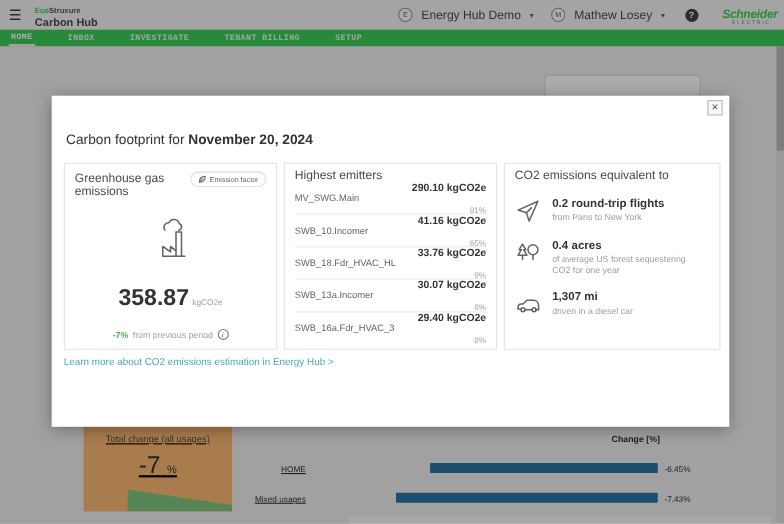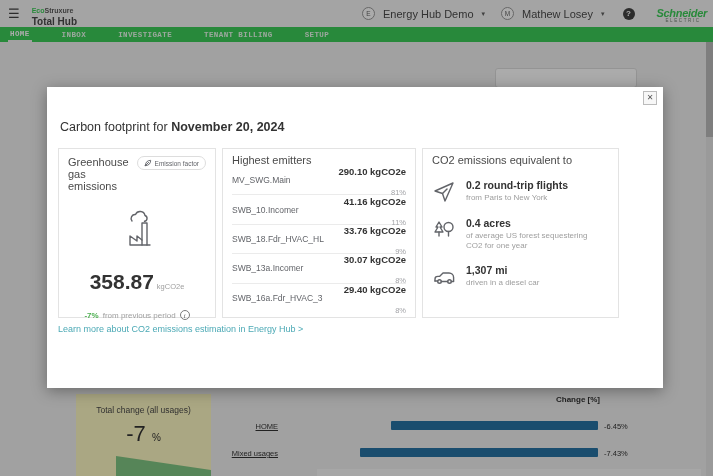--- a/index.html
+++ b/index.html
@@ -25,21 +25,21 @@
   .se-logo .se2{display:block;font-size:4.5px;color:#6f7f72;letter-spacing:1.6px;margin-top:-1px;padding-left:9px;}
 
   
   .nav{position:absolute;left:0;top:27px;width:713px;height:15px;background:#3dcd58;display:flex;align-items:stretch;padding-left:8px;}
   .nav-item{font-size:7.5px;font-weight:bold;letter-spacing:0.4px;color:rgba(255,255,255,0.88);
             display:flex;align-items:center;padding:0 2px;margin-right:28px;cursor:pointer;font-family:Liberation Mono, monospace;}
   .nav-item.active{color:#fff;border-bottom:2px solid #f0f0f0;}
 
   
   .search-box{position:absolute;left:495px;top:68px;width:142px;height:20px;background:#fff;border:1px solid #ddd;border-radius:3px;}
-  .tc-card{position:absolute;left:76px;top:394px;width:135px;height:82px;background:#fef9c3;overflow:hidden;}
+  .tc-card{position:absolute;left:76px;top:383px;width:135px;height:82px;background:#fdba74;overflow:hidden;text-decoration:underline;}
   .tc-title{font-size:8.5px;color:#4a4a4a;text-align:center;margin-top:11px;}
   .tc-value{font-size:22px;color:#333;text-align:center;margin-top:6px;font-weight:normal;}
   .tc-value .pct{font-size:10px;color:#333;}
   .tc-trend{position:absolute;left:0;bottom:0;width:135px;height:22px;}
 
   .change-label{position:absolute;left:556px;top:395px;font-size:8px;font-weight:bold;color:#333;}
   .bar-label{position:absolute;width:78px;text-align:right;font-size:7.5px;color:#333;text-decoration:underline;}
   .hbar{position:absolute;height:9px;background:#2873a5;border-radius:1px;right:115px;}
   .bar-val{position:absolute;left:604px;font-size:7.5px;color:#333;}
   .bottom-band{position:absolute;left:317px;top:469px;width:384px;height:7px;background:#fafafa;}
@@ -50,21 +50,21 @@
   .overlay{position:absolute;left:0;top:0;width:713px;height:476px;background:rgba(0,0,0,0.33);z-index:10;}
   .modal{position:absolute;left:47px;top:87px;width:616px;height:301px;background:#fff;z-index:20;
          box-shadow:0 3px 14px rgba(0,0,0,0.35);}
   .close-btn{position:absolute;top:4px;right:6px;width:14px;height:14px;border:1px solid #bbb;background:#f7f7f7;
              color:#555;font-size:8px;line-height:12px;text-align:center;cursor:pointer;}
   .modal-title{position:absolute;left:13px;top:33px;font-size:12.5px;color:#333;}
   .modal-title b{font-weight:bold;}
   .panels{position:absolute;left:11px;top:61px;display:flex;gap:6px;}
   .panel{border:1px solid #e3e3e3;height:170px;background:#fff;padding:7px 9px;position:relative;}
   .panel-title{font-size:11px;color:#4a4a4a;}
-  .p-left{width:158px;}
+  .p-left{width:194px;}
   .p-mid{width:194px;padding-top:5px;}
   .p-right{width:197px;padding-top:5px;}
 
   
   .ghg-head{display:flex;align-items:flex-start;justify-content:space-between;}
   .ef-badge{display:flex;align-items:center;gap:3px;border:1px solid #ddd;border-radius:9px;padding:2px 6px;
             font-size:6.5px;color:#626469;cursor:pointer;white-space:nowrap;}
   .factory-wrap{text-align:center;margin-top:18px;}
   .ghg-value-row{text-align:center;margin-top:16px;}
   .ghg-value{font-size:21px;font-weight:bold;color:#333;}
@@ -95,21 +95,21 @@
 </style>
 </head>
 <body>
 
 <div id="screen">
 
   <div class="topbar">
     <span class="hamburger">☰</span>
     <div class="brand">
       <div><span class="eco">Eco</span><span class="strux">Struxure</span></div>
-      <div class="app">Total Hub</div>
+      <div class="app">Carbon Hub</div>
     </div>
     <div class="top-right">
       <span class="avatar">E</span>
       <span class="menu-label">Energy Hub Demo</span>
       <span class="caret">▾</span>
       <span class="avatar" style="margin-left:8px;">M</span>
       <span class="menu-label">Mathew Losey</span>
       <span class="caret">▾</span>
       <span class="help">?</span>
       <div class="se-logo">
@@ -190,21 +190,21 @@
       </div>
 
       <div class="panel p-mid">
         <div class="panel-title">Highest emitters</div>
         <div class="em-row">
           <span class="em-name">MV_SWG.Main</span>
           <span class="em-right"><span class="em-val">290.10 kgCO2e</span><br><span class="em-pct">81%</span></span>
         </div>
         <div class="em-row">
           <span class="em-name">SWB_10.Incomer</span>
-          <span class="em-right"><span class="em-val">41.16 kgCO2e</span><br><span class="em-pct">11%</span></span>
+          <span class="em-right"><span class="em-val">41.16 kgCO2e</span><br><span class="em-pct">65%</span></span>
         </div>
         <div class="em-row">
           <span class="em-name">SWB_18.Fdr_HVAC_HL</span>
           <span class="em-right"><span class="em-val">33.76 kgCO2e</span><br><span class="em-pct">9%</span></span>
         </div>
         <div class="em-row">
           <span class="em-name">SWB_13a.Incomer</span>
           <span class="em-right"><span class="em-val">30.07 kgCO2e</span><br><span class="em-pct">8%</span></span>
         </div>
         <div class="em-row">

